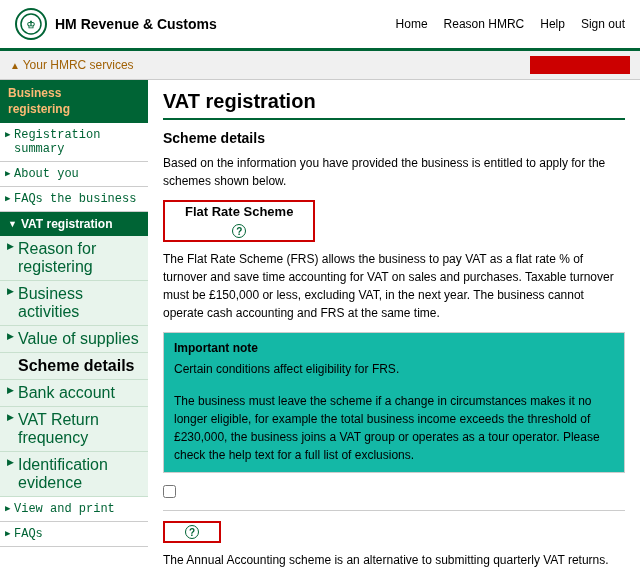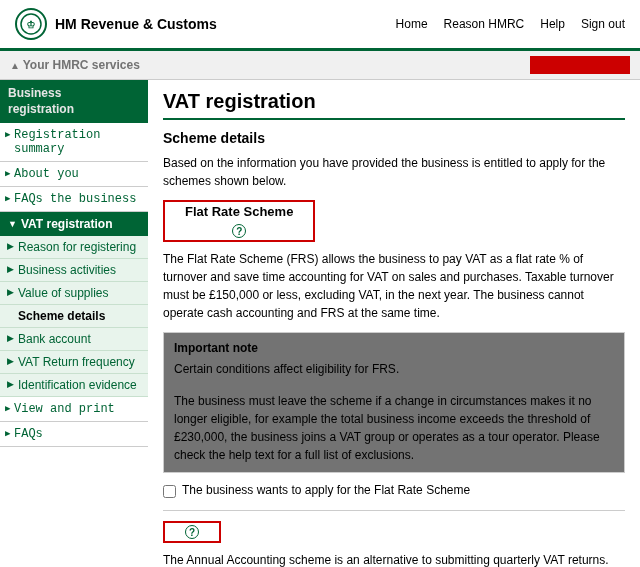--- a/index.html
+++ b/index.html
@@ -35,37 +35,37 @@
 
     
     .service-bar {
       background: #f0f0f0;
       padding: 5px 10px;
       display: flex;
       align-items: center;
       justify-content: space-between;
       border-bottom: 1px solid #ccc;
     }
-    .service-bar-text { font-size: 12px; color: #737373; font-weight: bold; }
+    .service-bar-text { font-size: 12px; color: #a16207; font-weight: normal; }
     .service-bar-text::before { content: "▲ "; font-size: 10px; }
     .red-bar { background: #c00; height: 18px; width: 100px; }
 
     
     .main-container { display: flex; }
 
     
     .sidebar {
       width: 148px;
       min-width: 148px;
       background: #fff;
       padding: 0;
     }
     .sidebar-section-title {
       background: #006435;
-      color: #e5e5e5;
+      color: #fdba74;
       padding: 6px 8px;
       font-weight: bold;
       font-size: 12px;
       line-height: 1.3;
     }
     .sidebar-item {
       border-bottom: 1px solid #ccc;
       padding: 5px 8px 5px 14px;
       font-size: 12px;
       color: #006435;
@@ -93,21 +93,21 @@
       gap: 4px;
     }
     .sidebar-section-header::before { content: "▼ "; font-size: 9px; }
     .sidebar-sub {
       background: #e8f4ec;
       padding: 0;
     }
     .sidebar-sub-item {
       border-bottom: 1px solid #c8e0ce;
       padding: 4px 8px 4px 18px;
-      font-size: 12px;
+      font-size: 16px;
       color: #006435;
       cursor: pointer;
       position: relative;
     }
     .sidebar-sub-item::before {
       content: "▶ ";
       font-size: 9px;
       color: #006435;
       position: absolute;
       left: 7px;
@@ -171,21 +171,21 @@
     }
 
     .scheme-desc {
       font-size: 12px;
       line-height: 1.5;
       margin-bottom: 10px;
     }
 
     
     .important-note {
-      background: #737373;
+      background: #14b8a6;
       border: 1px solid #ccc;
       padding: 8px 10px;
       margin-bottom: 10px;
     }
     .important-note-title {
       font-weight: bold;
       font-size: 12px;
       margin-bottom: 5px;
     }
     .important-note-text {
@@ -242,21 +242,21 @@
 <div class="service-bar">
   <span class="service-bar-text">Your HMRC services</span>
   <div class="red-bar"></div>
 </div>
 
 <div class="main-container">
 
   <div class="sidebar">
     <div class="sidebar-section-title">
       <span>Business</span><br>
-      <span>registration</span>
+      <span>registering</span>
     </div>
 
     <div class="sidebar-item">
       <span>Registration summary</span>
     </div>
     <div class="sidebar-item">
       <span>About you</span>
     </div>
     <div class="sidebar-item">
       <span>FAQs the business</span>
@@ -314,21 +314,20 @@
 
     <div class="important-note">
       <div class="important-note-title">Important note</div>
       <p class="important-note-text">Certain conditions affect eligibility for FRS.</p>
       <br>
       <p class="important-note-text">The business must leave the scheme if a change in circumstances makes it no longer eligible, for example the total business income exceeds the threshold of £230,000, the business joins a VAT group or operates as a tour operator. Please check the help text for a full list of exclusions.</p>
     </div>
 
     <div class="checkbox-row">
       <input type="checkbox" style="">
-      <label>The business wants to apply for the Flat Rate Scheme</label>
     </div>
 
     <hr class="section-divider">
 
     
     <div class="scheme-label">
       <span class="help-icon">?</span>
     </div>
 
     <p class="content-text">

